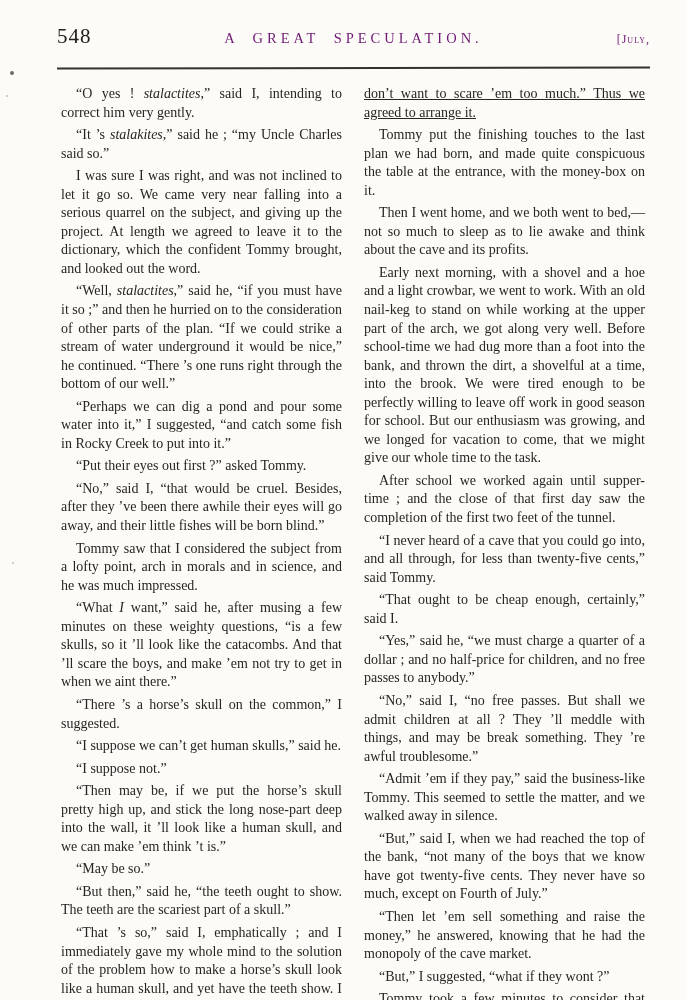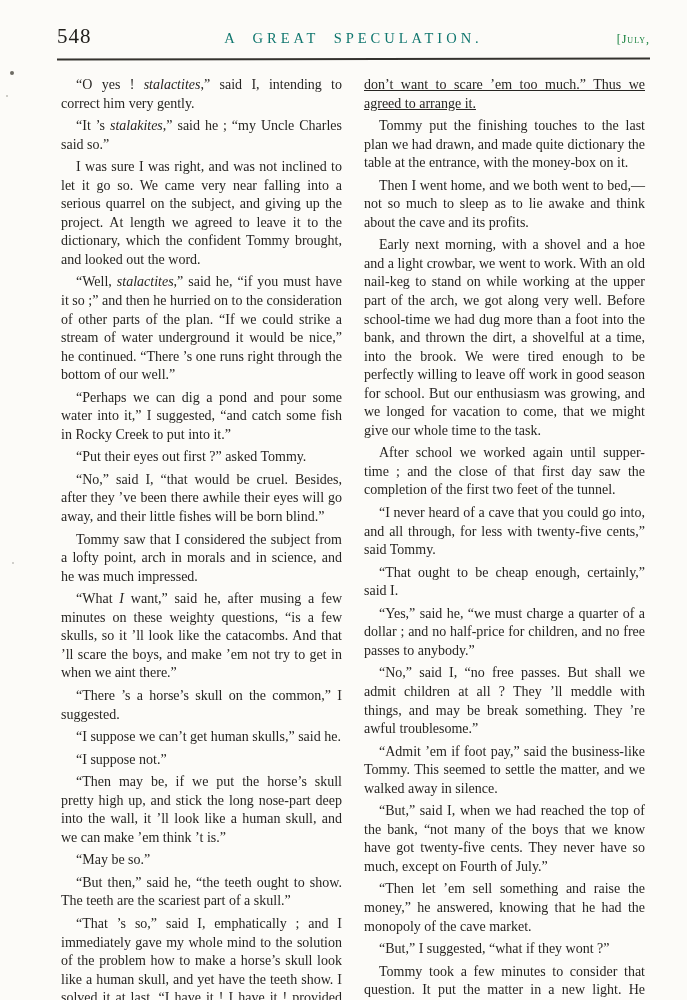--- a/index.html
+++ b/index.html
@@ -18,41 +18,41 @@
   }
   .content {
     position: absolute;
     left: 57px; top: 24px;
     width: 593px;
   }
   .header {
     display: flex;
     align-items: baseline;
     justify-content: space-between;
-    padding-bottom: 9px;
+    padding-bottom: 18px;
   }
   .page-number {
     font-size: 21px;
     letter-spacing: 1px;
     color: #22201d;
     min-width: 60px;
   }
   .running-title {
     font-size: 14.5px;
     letter-spacing: 4px;
     word-spacing: 7px;
-    color: #0f766e;
+    color: #701a75;
     text-align: center;
     flex: 1;
   }
   .issue-label {
     font-size: 12px;
     font-variant-caps: small-caps;
     letter-spacing: 1px;
-    color: #15803d;
+    color: #701a75;
     min-width: 60px;
     text-align: right;
   }
   .rule {
     height: 0;
     border-top: 2px solid #34322e;
     margin-bottom: 12px;
     transform: rotate(-0.08deg);
   }
   .columns {
@@ -110,29 +110,29 @@
           <p class="para">“I suppose we can’t get human skulls,” said he.</p>
           <p class="para">“I suppose not.”</p>
           <p class="para">“Then may be, if we put the horse’s skull pretty high up, and stick the long nose-part deep into the wall, it ’ll look like a human skull, and we can make ’em think ’t is.”</p>
           <p class="para">“May be so.”</p>
           <p class="para">“But then,” said he, “the teeth ought to show. The teeth are the scariest part of a skull.”</p>
           <p class="para">“That ’s so,” said I, emphatically ;  and I immediately gave my whole mind to the solution of the problem how to make a horse’s skull look like a human skull, and yet have the teeth show.  I solved it at last.  “I have it !  I have it !  provided we can get two horses’ skulls,” and I stopped in doubt on that question.</p>
           <p class="para">“O yes,” said Tommy ;  “we can get two easy enough.”</p>
         </div>
       <div class="column">
           <p class="para noindent">don’t want to scare ’em too much.”  Thus we agreed to arrange it.</p>
-          <p class="para">Tommy put the finishing touches to the last plan we had drawn, and made quite dictionary the table at the entrance, with the money-box on it.</p>
+          <p class="para">Tommy put the finishing touches to the last plan we had born, and made quite conspicuous the table at the entrance, with the money-box on it.</p>
           <p class="para">Then I went home, and we both went to bed,— not so much to sleep as to lie awake and think about the cave and its profits.</p>
           <p class="para">Early next morning, with a shovel and a hoe and a light crowbar, we went to work.  With an old nail-keg to stand on while working at the upper part of the arch, we got along very well.  Before school-time we had dug more than a foot into the bank, and thrown the dirt, a shovelful at a time, into the brook.  We were tired enough to be perfectly willing to leave off work in good season for school.  But our enthusiasm was growing, and we longed for vacation to come, that we might give our whole time to the task.</p>
           <p class="para">After school we worked again until supper-time ; and the close of that first day saw the completion of the first two feet of the tunnel.</p>
-          <p class="para">“I never heard of a cave that you could go into, and all through, for less with twenty-five cents,” said Tommy.</p>
+          <p class="para">“I never heard of a cave that you could go into, and all through, for less than twenty-five cents,” said Tommy.</p>
           <p class="para">“That ought to be cheap enough, certainly,” said I.</p>
           <p class="para">“Yes,” said he, “we must charge a quarter of a dollar ;  and no half-price for children, and no free passes to anybody.”</p>
           <p class="para">“No,” said I, “no free passes.  But shall we admit children at all ?  They ’ll meddle with things, and may be break something.  They ’re awful troublesome.”</p>
-          <p class="para">“Admit ’em if foot pay,” said the business-like Tommy.  This seemed to settle the matter, and we walked away in silence.</p>
+          <p class="para">“Admit ’em if they pay,” said the business-like Tommy.  This seemed to settle the matter, and we walked away in silence.</p>
           <p class="para">“But,” said I, when we had reached the top of the bank, “not many of the boys that we know have got twenty-five cents.  They never have so much, except on Fourth of July.”</p>
           <p class="para">“Then let ’em sell something and raise the money,” he answered, knowing that he had the monopoly of the cave market.</p>
           <p class="para">“But,” I suggested, “what if they wont ?”</p>
           <p class="para">Tommy took a few minutes to consider that question.  It put the matter in a new light.  He began to realize that the boys were under no obligation, and might not be at all anxious, to pay tribute to the money-box on the little table where he already imagined himself sitting at the receipt of custom.</p>
         </div>
     </div>
   </div>
 </div>
 
 </body></html>

